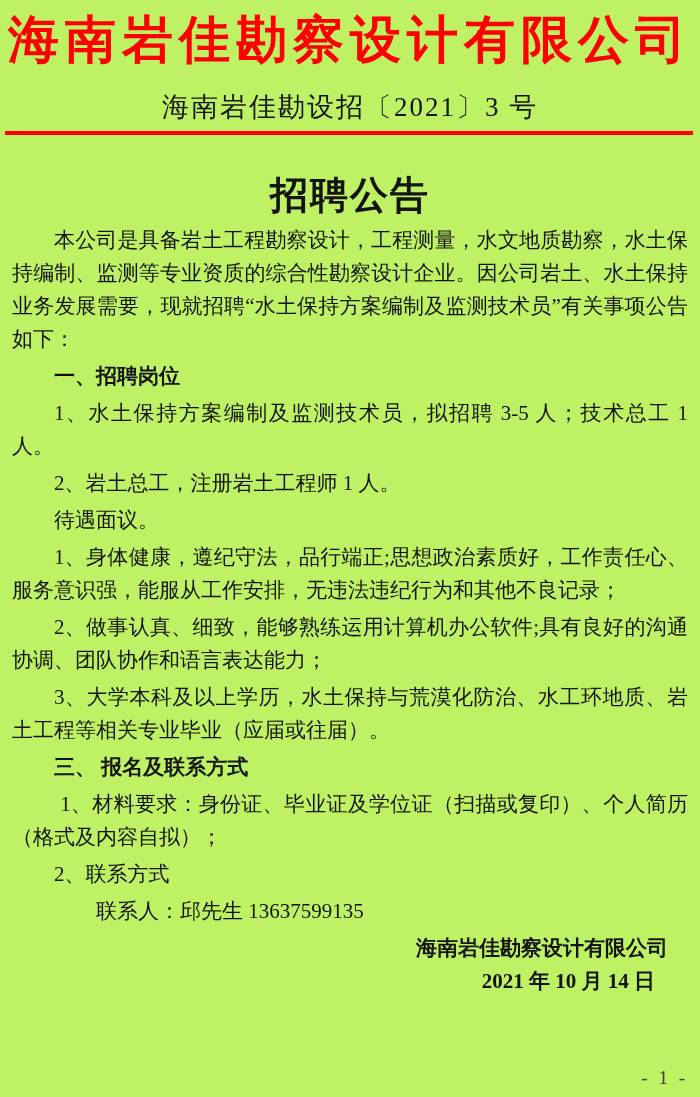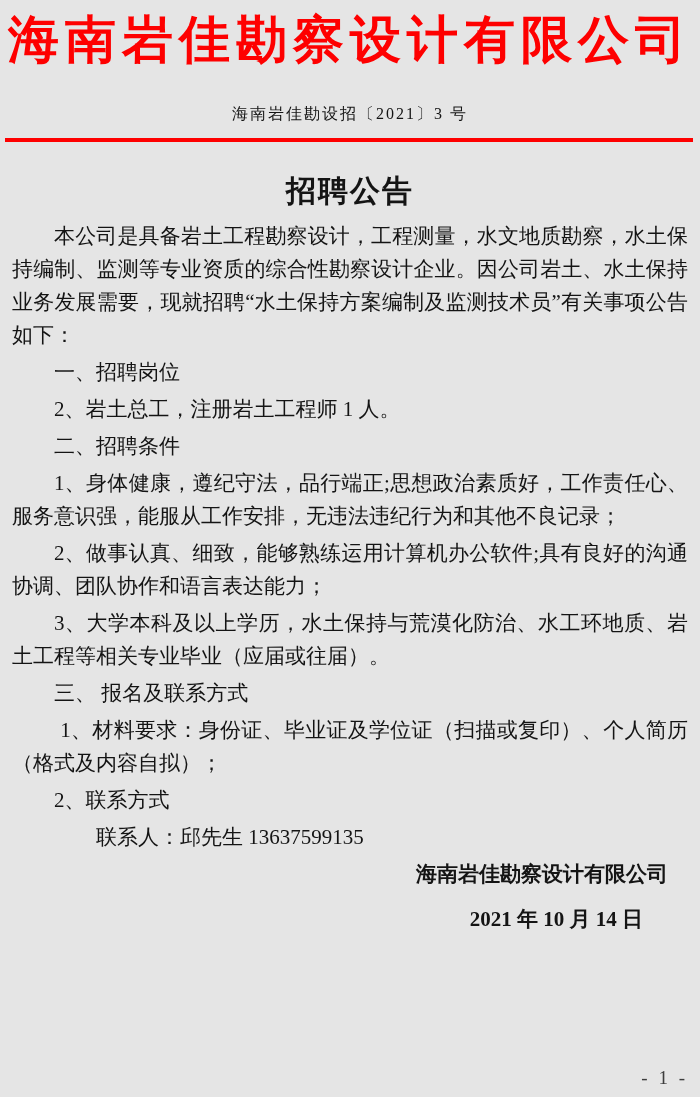--- a/index.html
+++ b/index.html
@@ -5,86 +5,86 @@
   html, body {
     margin: 0;
     padding: 0;
     background: #ffffff;
   }
   .page {
     position: relative;
     width: 700px;
     height: 1097px;
     margin: 0 auto;
-    background: #e5e5e5;
+    background: #bef264;
     font-family: "Liberation Serif", "DejaVu Serif", serif;
     color: #141414;
     overflow: hidden;
   }
   .doc-title {
     margin: 0;
     padding-top: 8px;
     text-align: center;
     color: #fe0000;
     font-weight: bold;
     font-size: 51px;
     line-height: 64px;
     letter-spacing: 6px;
     white-space: nowrap;
   }
   .doc-number {
-    margin-top: 29px;
+    margin-top: 22px;
     text-align: center;
-    font-size: 16px;
+    font-size: 27px;
     line-height: 26px;
     letter-spacing: 2px;
   }
   .red-rule {
     height: 4px;
     background: #fe0000;
     margin: 11px 7px 0 5px;
   }
   .notice-title {
-    margin-top: 31px;
+    margin-top: 42px;
     text-align: center;
-    font-size: 30px;
+    font-size: 38px;
     line-height: 36px;
     font-weight: bold;
     letter-spacing: 2px;
   }
   .doc-body {
     margin: 11px 8px 0 8px;
     font-size: 21px;
     line-height: 33px;
     text-align: justify;
   }
   .doc-body p {
     margin: 4px;
     text-indent: 2em;
   }
   p.sec-heading {
-    font-weight: normal;
+    font-weight: bold;
   }
   p.apply-item-1 {
     text-indent: 2.3em;
   }
   p.contact-line {
     text-indent: 4em;
   }
   .signature {
     font-weight: bold;
     text-align: right;
   }
   .signature .sig-company {
     margin: 0;
     padding-right: 24px;
     text-indent: 0;
   }
   .signature .sig-date {
-    margin: 12px;
+    margin: 0;
     padding-right: 37px;
     text-indent: 0;
   }
   .page-number {
     position: absolute;
     right: 12px;
     bottom: 8px;
     font-size: 19px;
     letter-spacing: 3px;
     color: #3d3d3d;
@@ -102,23 +102,24 @@
 
   <div class="red-rule"></div>
 
   <div class="notice-title">招聘公告</div>
 
   <div class="doc-body">
 
     <p>本公司是具备岩土工程勘察设计，工程测量，水文地质勘察，水土保持编制、监测等专业资质的综合性勘察设计企业。因公司岩土、水土保持业务发展需要，现就招聘“水土保持方案编制及监测技术员”有关事项公告如下：</p>
 
     <p class="sec-heading">一、招聘岗位</p>
+    <p>1、水土保持方案编制及监测技术员，拟招聘 3-5 人；技术总工 1 人。</p>
     <p>2、岩土总工，注册岩土工程师 1 人。</p>
+    <p>待遇面议。</p>
 
-    <p class="sec-heading">二、招聘条件</p>
     <p>1、身体健康，遵纪守法，品行端正;思想政治素质好，工作责任心、服务意识强，能服从工作安排，无违法违纪行为和其他不良记录；</p>
     <p>2、做事认真、细致，能够熟练运用计算机办公软件;具有良好的沟通协调、团队协作和语言表达能力；</p>
     <p>3、大学本科及以上学历，水土保持与荒漠化防治、水工环地质、岩土工程等相关专业毕业（应届或往届）。</p>
 
     <p class="sec-heading">三、 报名及联系方式</p>
     <p class="apply-item-1">1、材料要求：身份证、毕业证及学位证（扫描或复印）、个人简历（格式及内容自拟）；</p>
     <p>2、联系方式</p>
     <p class="contact-line">联系人：邱先生 13637599135</p>
 
     <div class="signature">

